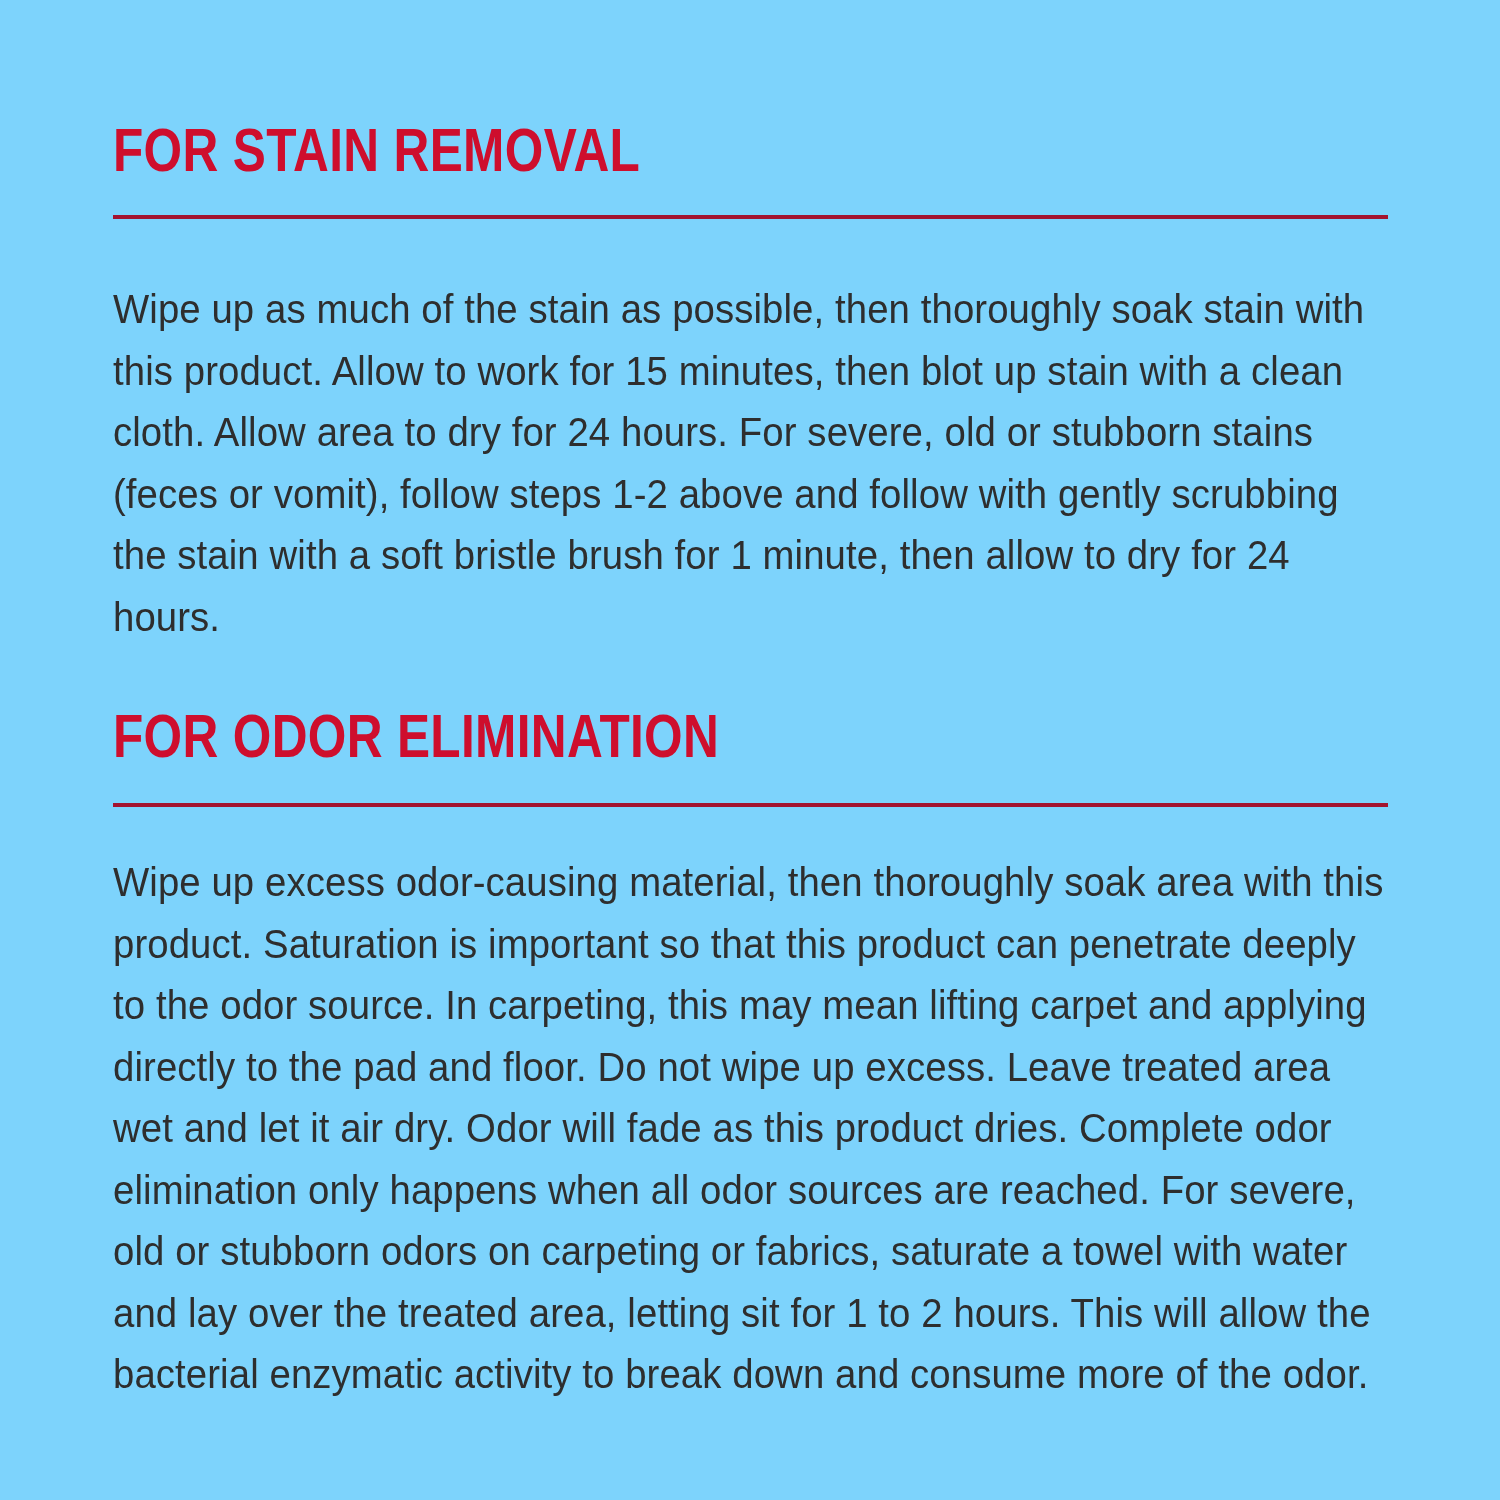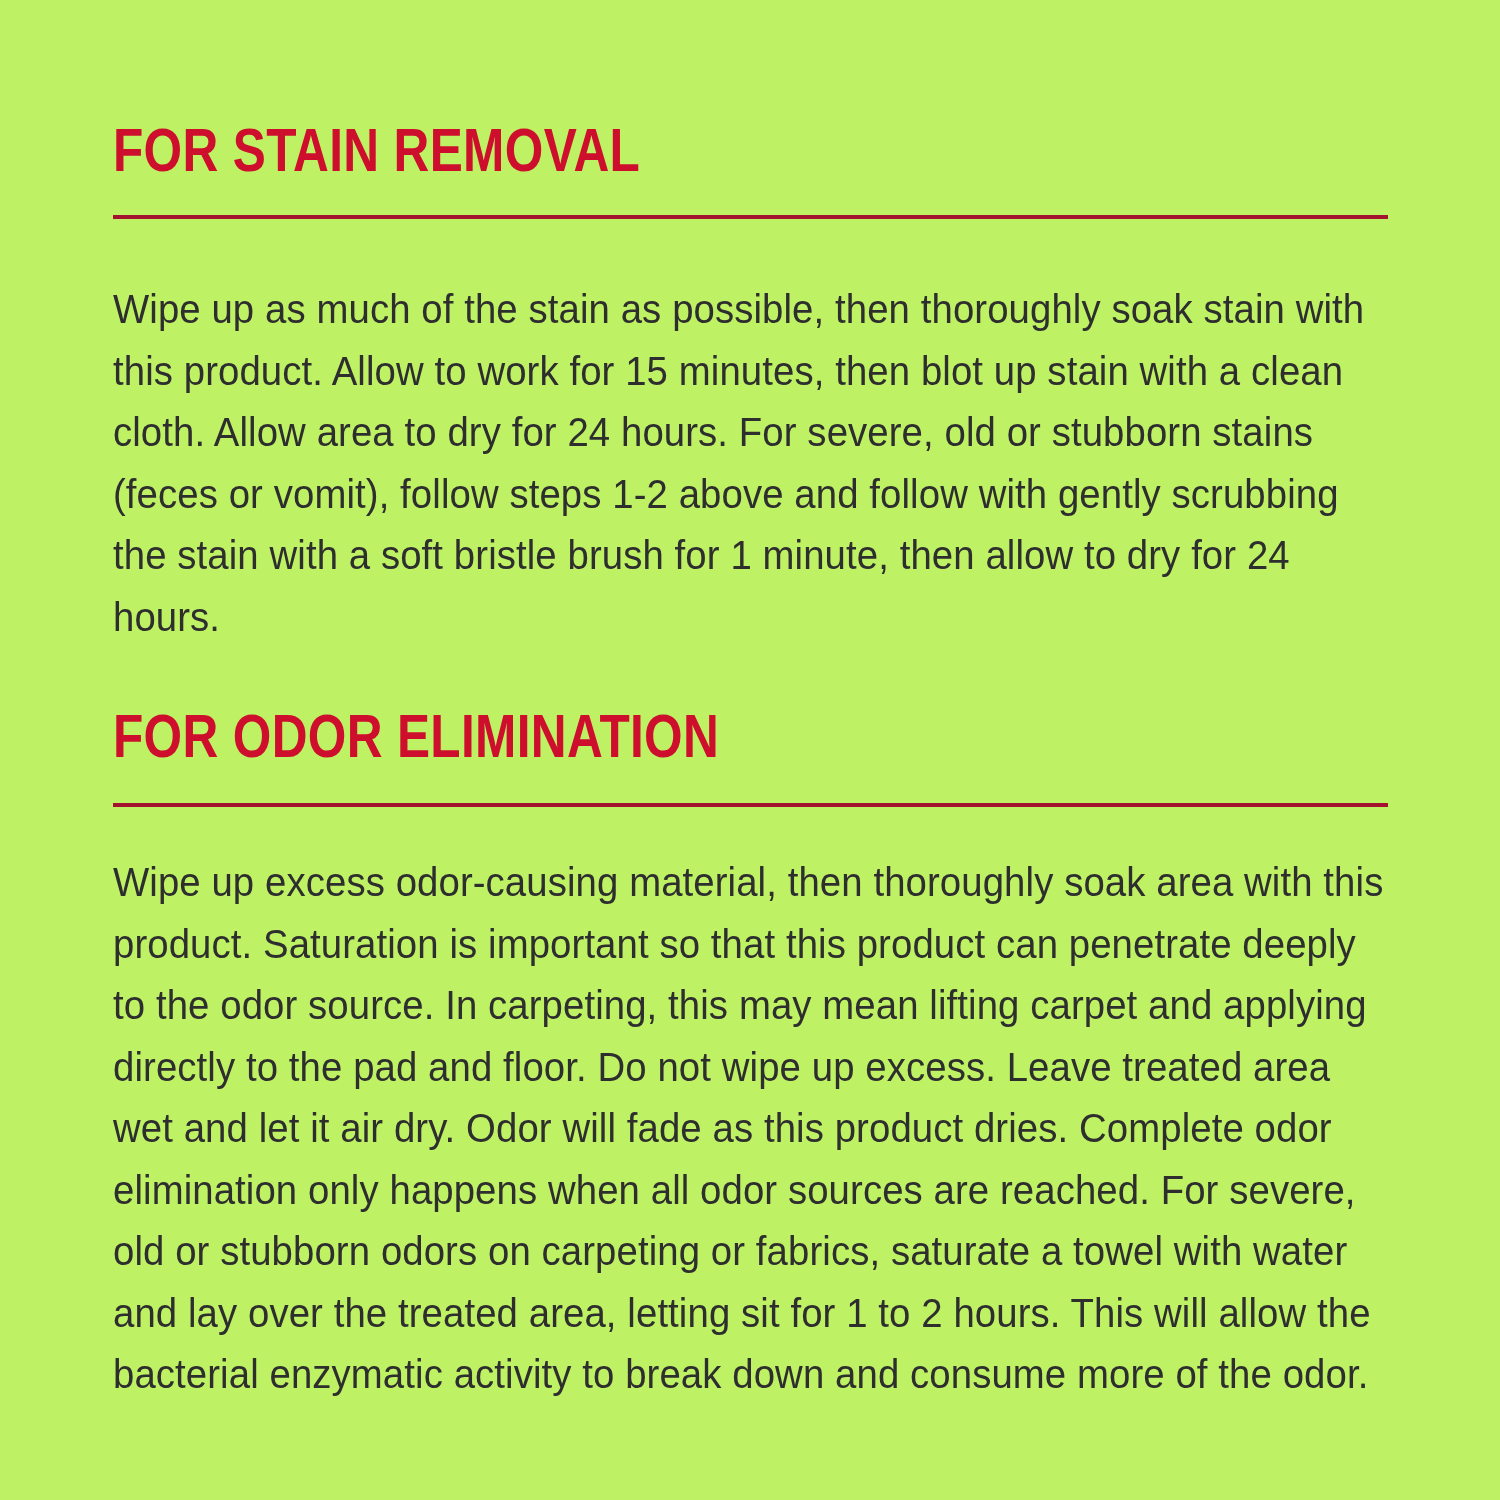--- a/index.html
+++ b/index.html
@@ -13,21 +13,21 @@
     font-family: "Liberation Sans", sans-serif;
     overflow: hidden;
   }
 
   .page {
     position: relative;
     width: 1500px;
     height: 1500px;
     box-sizing: border-box;
     padding: 0 113px;
-    background: #bef264;
+    background: #7dd3fc;
   }
 
   .section-heading {
     color: #ce0e2d;
     font-family: "Liberation Sans Narrow", "Liberation Sans", sans-serif;
     font-weight: 700;
     font-size: 62px;
     line-height: 1.02;
     letter-spacing: 0.4px;
     transform: scaleX(0.80);

